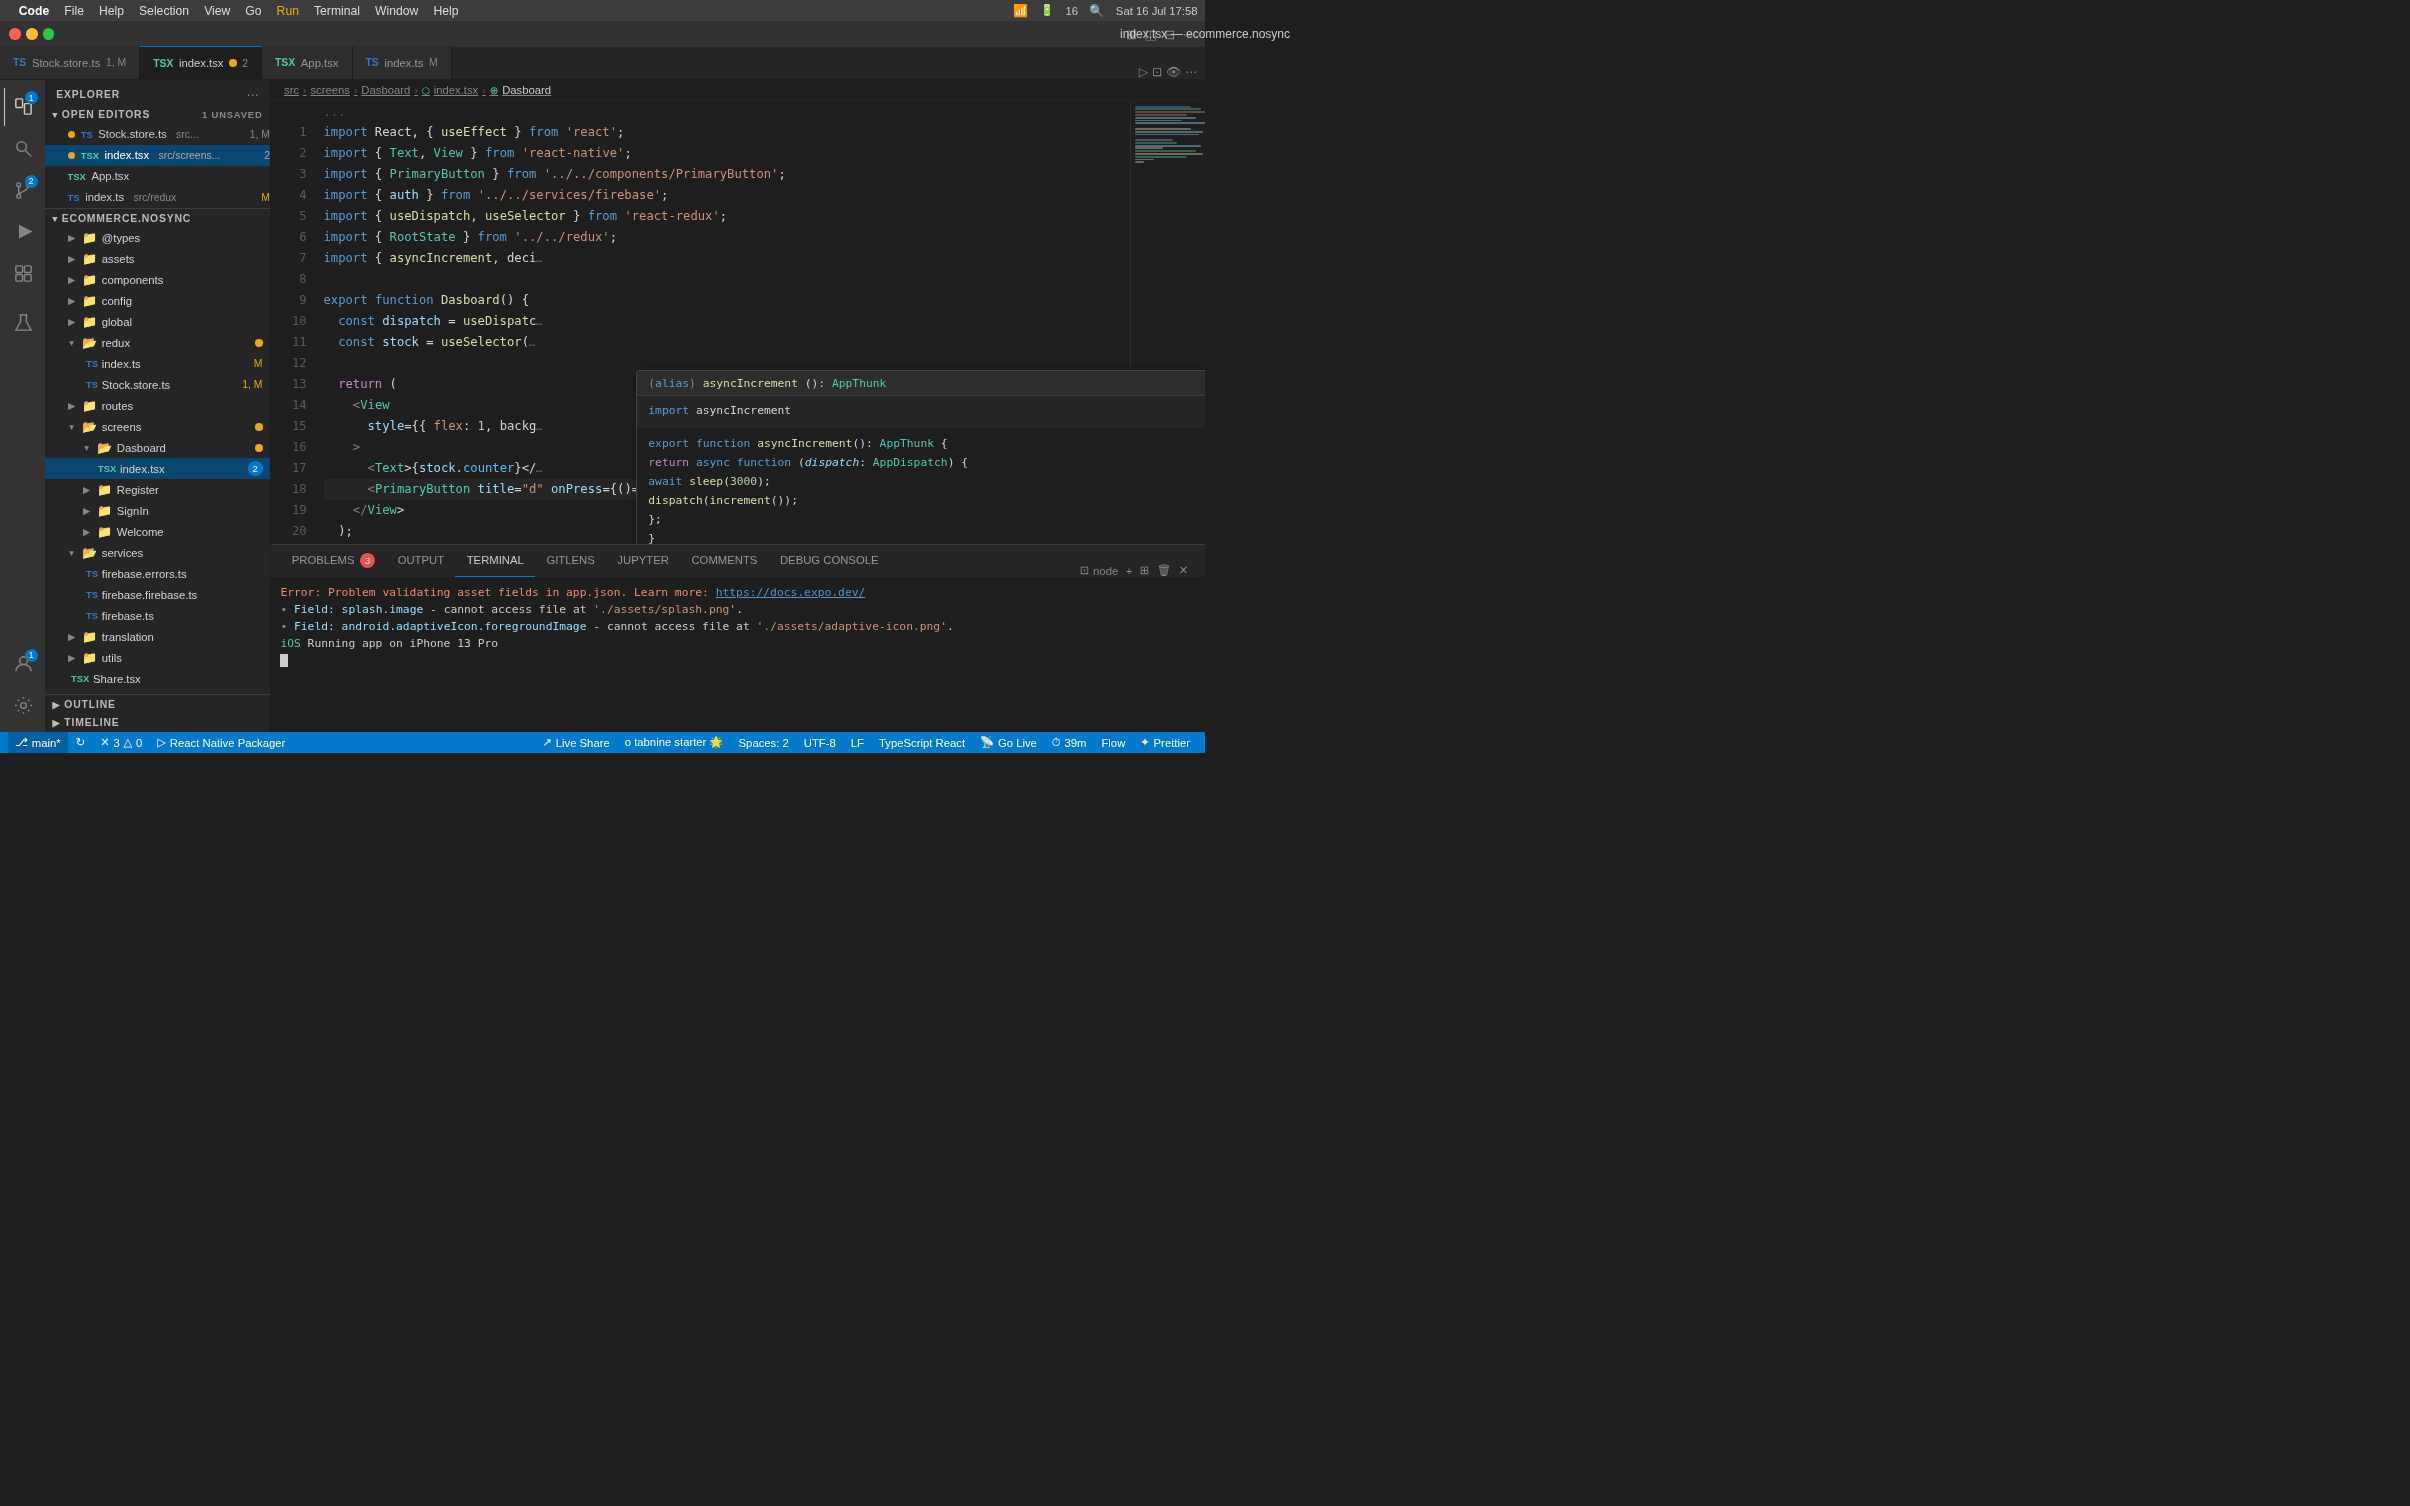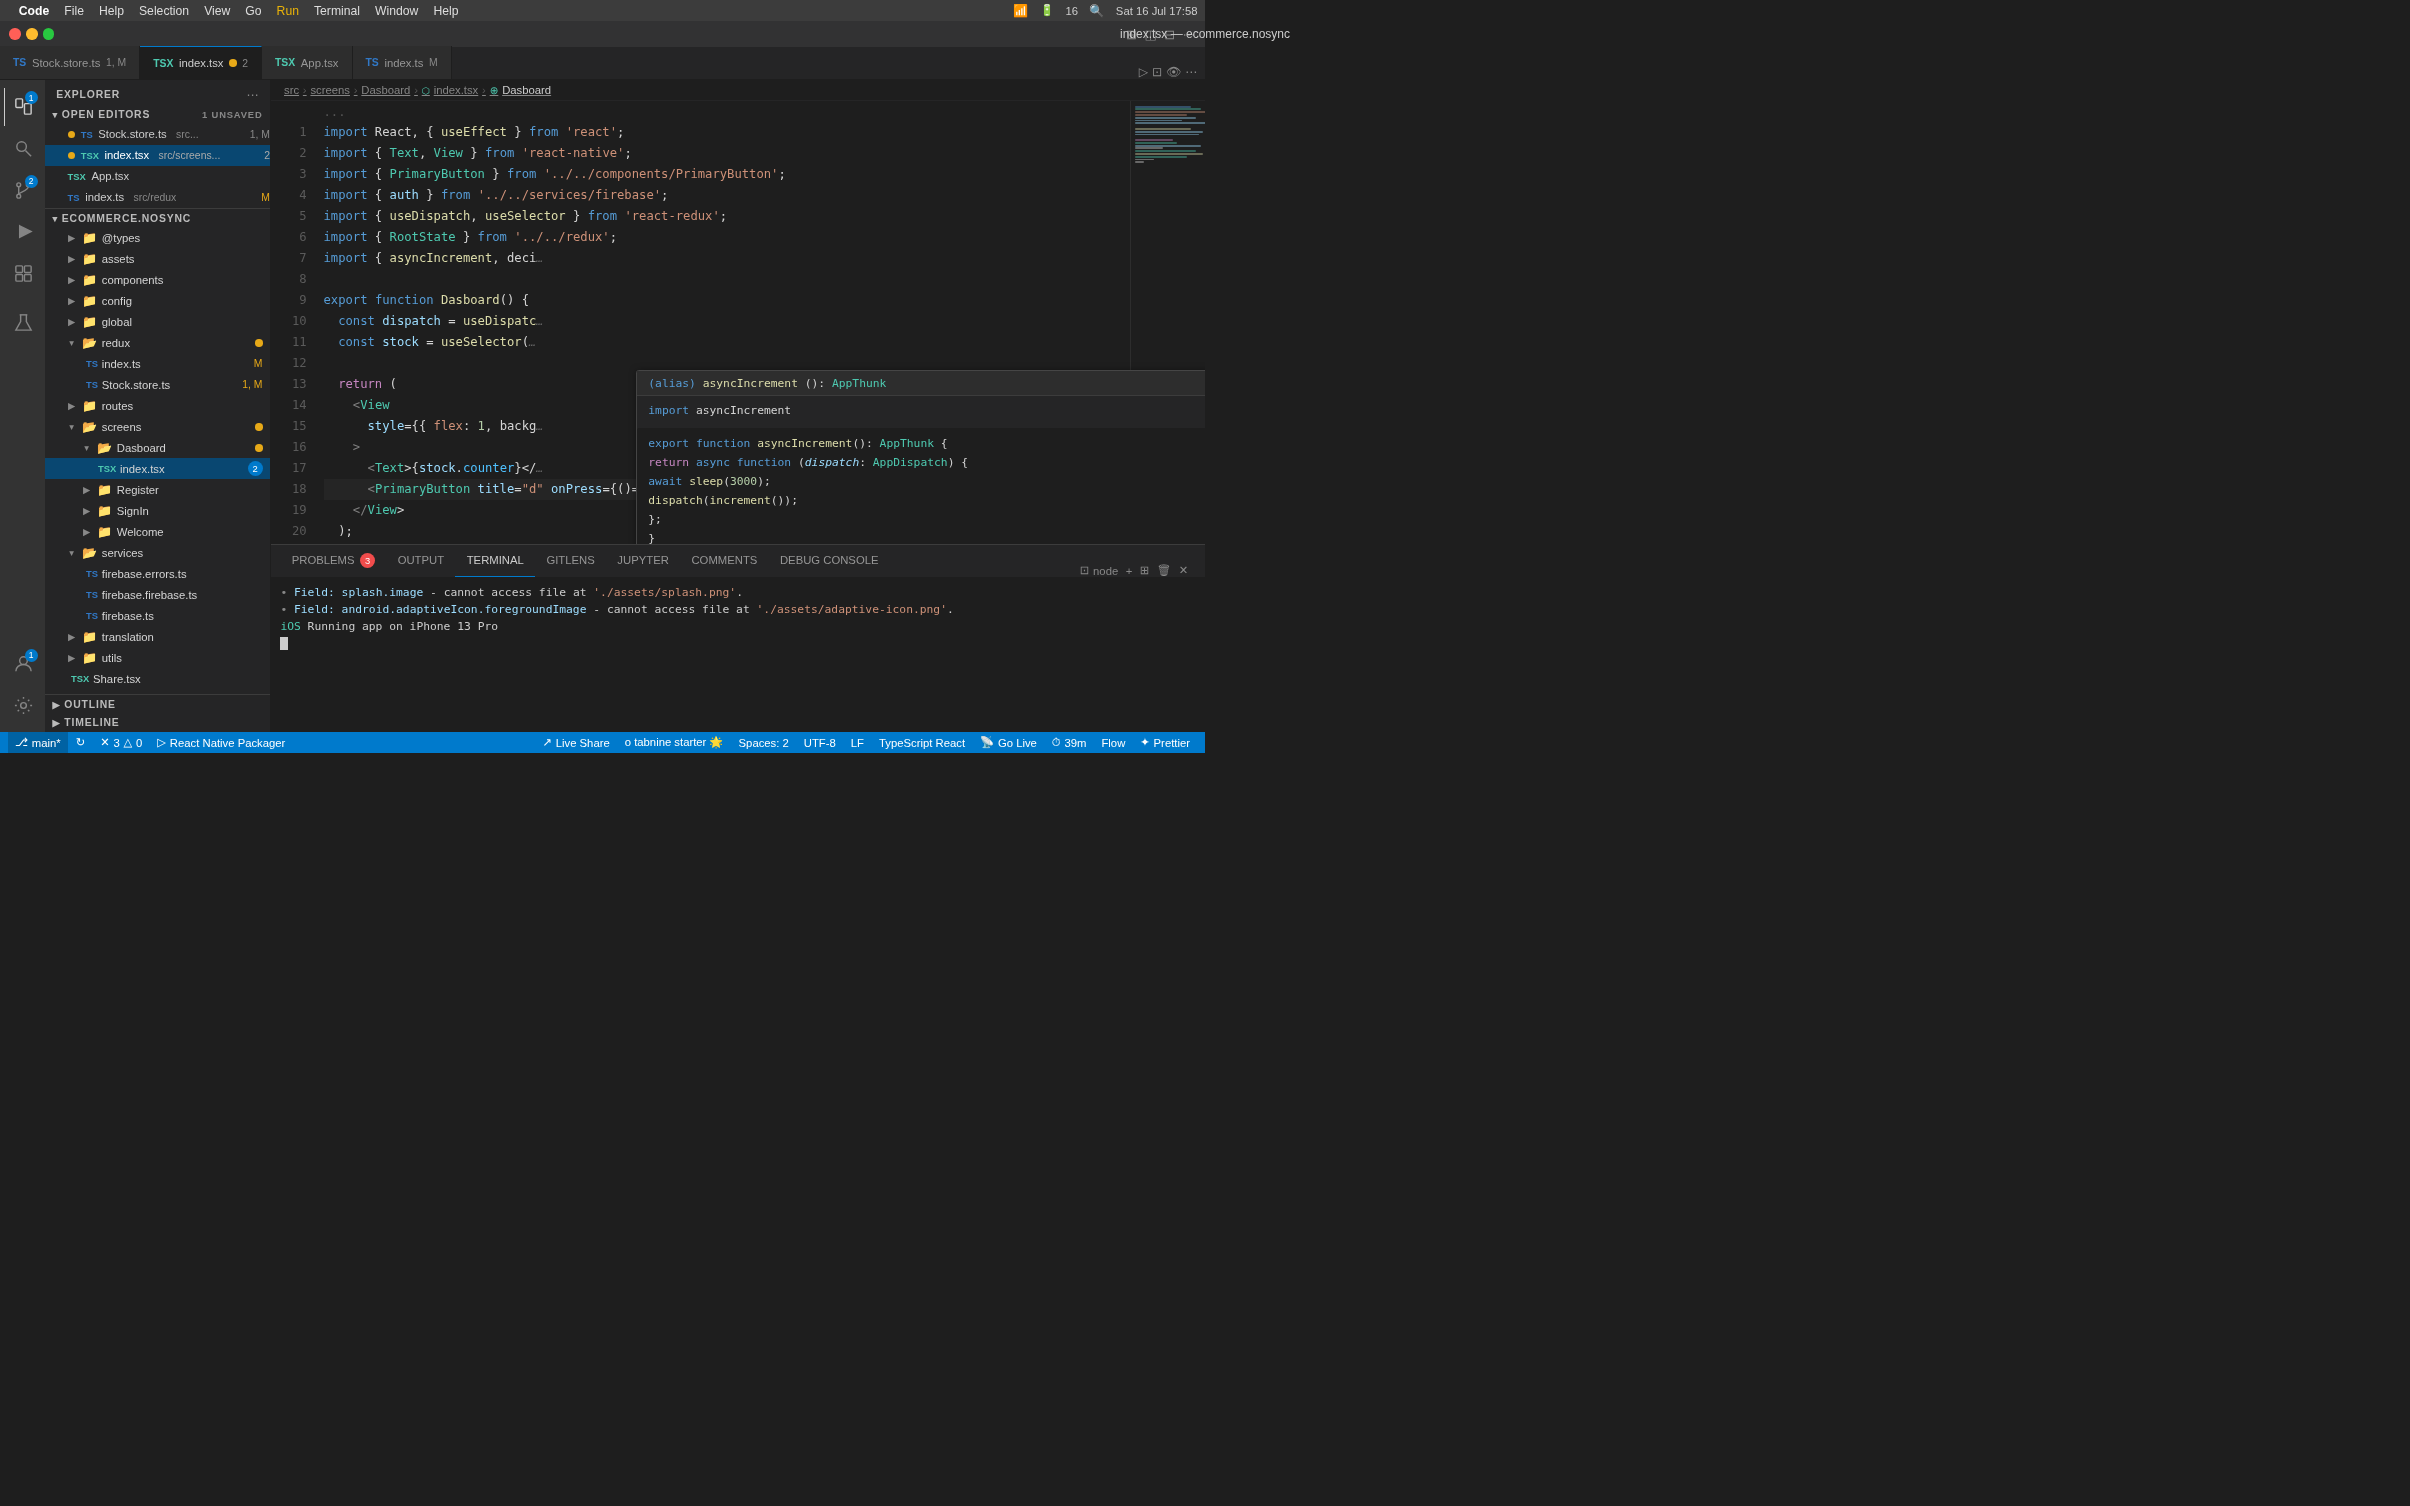--- a/index.html
+++ b/index.html
@@ -951,20 +951,21 @@
               <span>⊡</span>
               <span>node</span>
             </span>
             <span style="cursor:pointer;">+</span>
             <span style="cursor:pointer;">⊞</span>
             <span style="cursor:pointer;">🗑</span>
             <span style="cursor:pointer;">✕</span>
           </div>
         </div>
         <div class="panel-content">
+          <div class="terminal-error">Error: Problem validating asset fields in app.json. Learn more: <span class="terminal-link">https://docs.expo.dev/</span></div>
           <div><span style="color:#888;">  •</span> <span class="terminal-field">Field: splash.image</span> - cannot access file at <span class="str">'./assets/splash.png'</span>.</div>
           <div><span style="color:#888;">  •</span> <span class="terminal-field">Field: android.adaptiveIcon.foregroundImage</span> - cannot access file at <span class="str">'./assets/adaptive-icon.png'</span>.</div>
           <div><span style="color:#4ec9b0;">iOS</span> Running app on iPhone 13 Pro</div>
           <div><span class="terminal-cursor"></span></div>
         </div>
       </div>
     </div>
   </div>
 
   <div class="status-bar">

